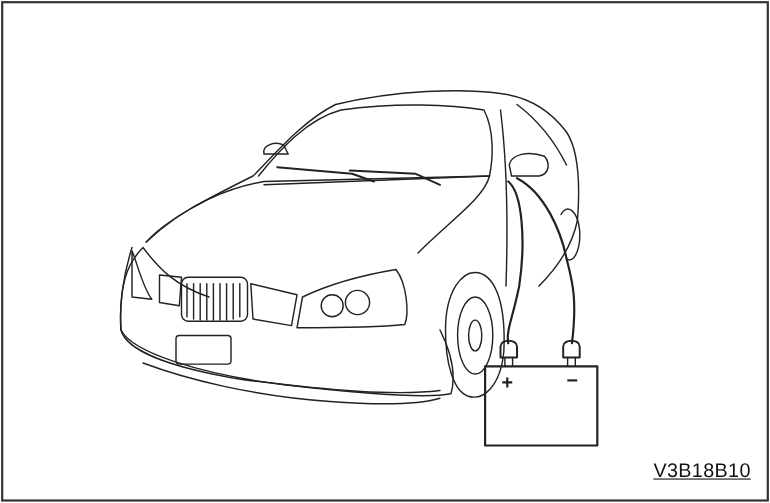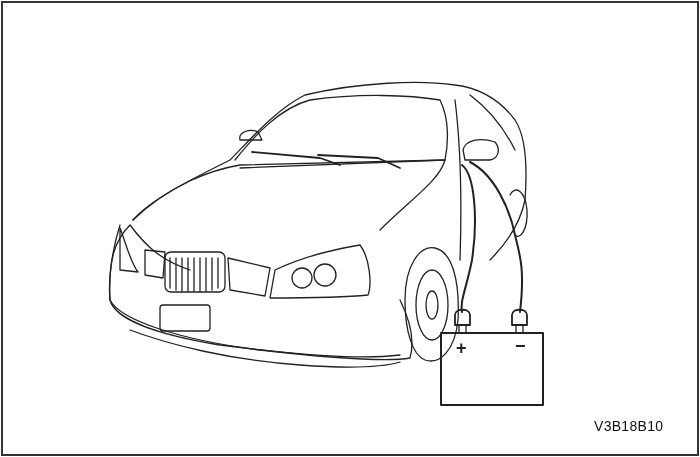--- a/index.html
+++ b/index.html
@@ -1,19 +1,19 @@
 <!DOCTYPE html>
 <html><head>
 <meta charset="utf-8">
 <style>
   html,body{margin:0;padding:0;background:#fff;}
   body{width:700px;height:457px;position:relative;overflow:hidden;font-family:"Liberation Sans",sans-serif;}
   .frame{position:absolute;left:1px;top:1px;width:694px;height:451px;border:2px solid #333;box-sizing:content-box;}
   svg.art{position:absolute;left:0;top:0;}
-  .code{position:absolute;left:594px;top:418px;font-size:14px;color:#111;letter-spacing:0.3px;}
+  .code{position:absolute;left:594px;top:418px;font-size:18px;color:#111;letter-spacing:0.3px;text-decoration:underline;}
   .batt-plus{position:absolute;left:456px;top:338px;font-size:18px;font-weight:bold;color:#222;}
   .batt-minus{position:absolute;left:515px;top:336px;font-size:18px;font-weight:bold;color:#222;}
 </style>
 </head>
 <body>
 
 <div class="frame"></div>
 
 <svg class="art" width="700" height="457" viewBox="0 0 700 457" fill="none" stroke="#222" stroke-width="1.3" stroke-linejoin="round" stroke-linecap="round">
 

